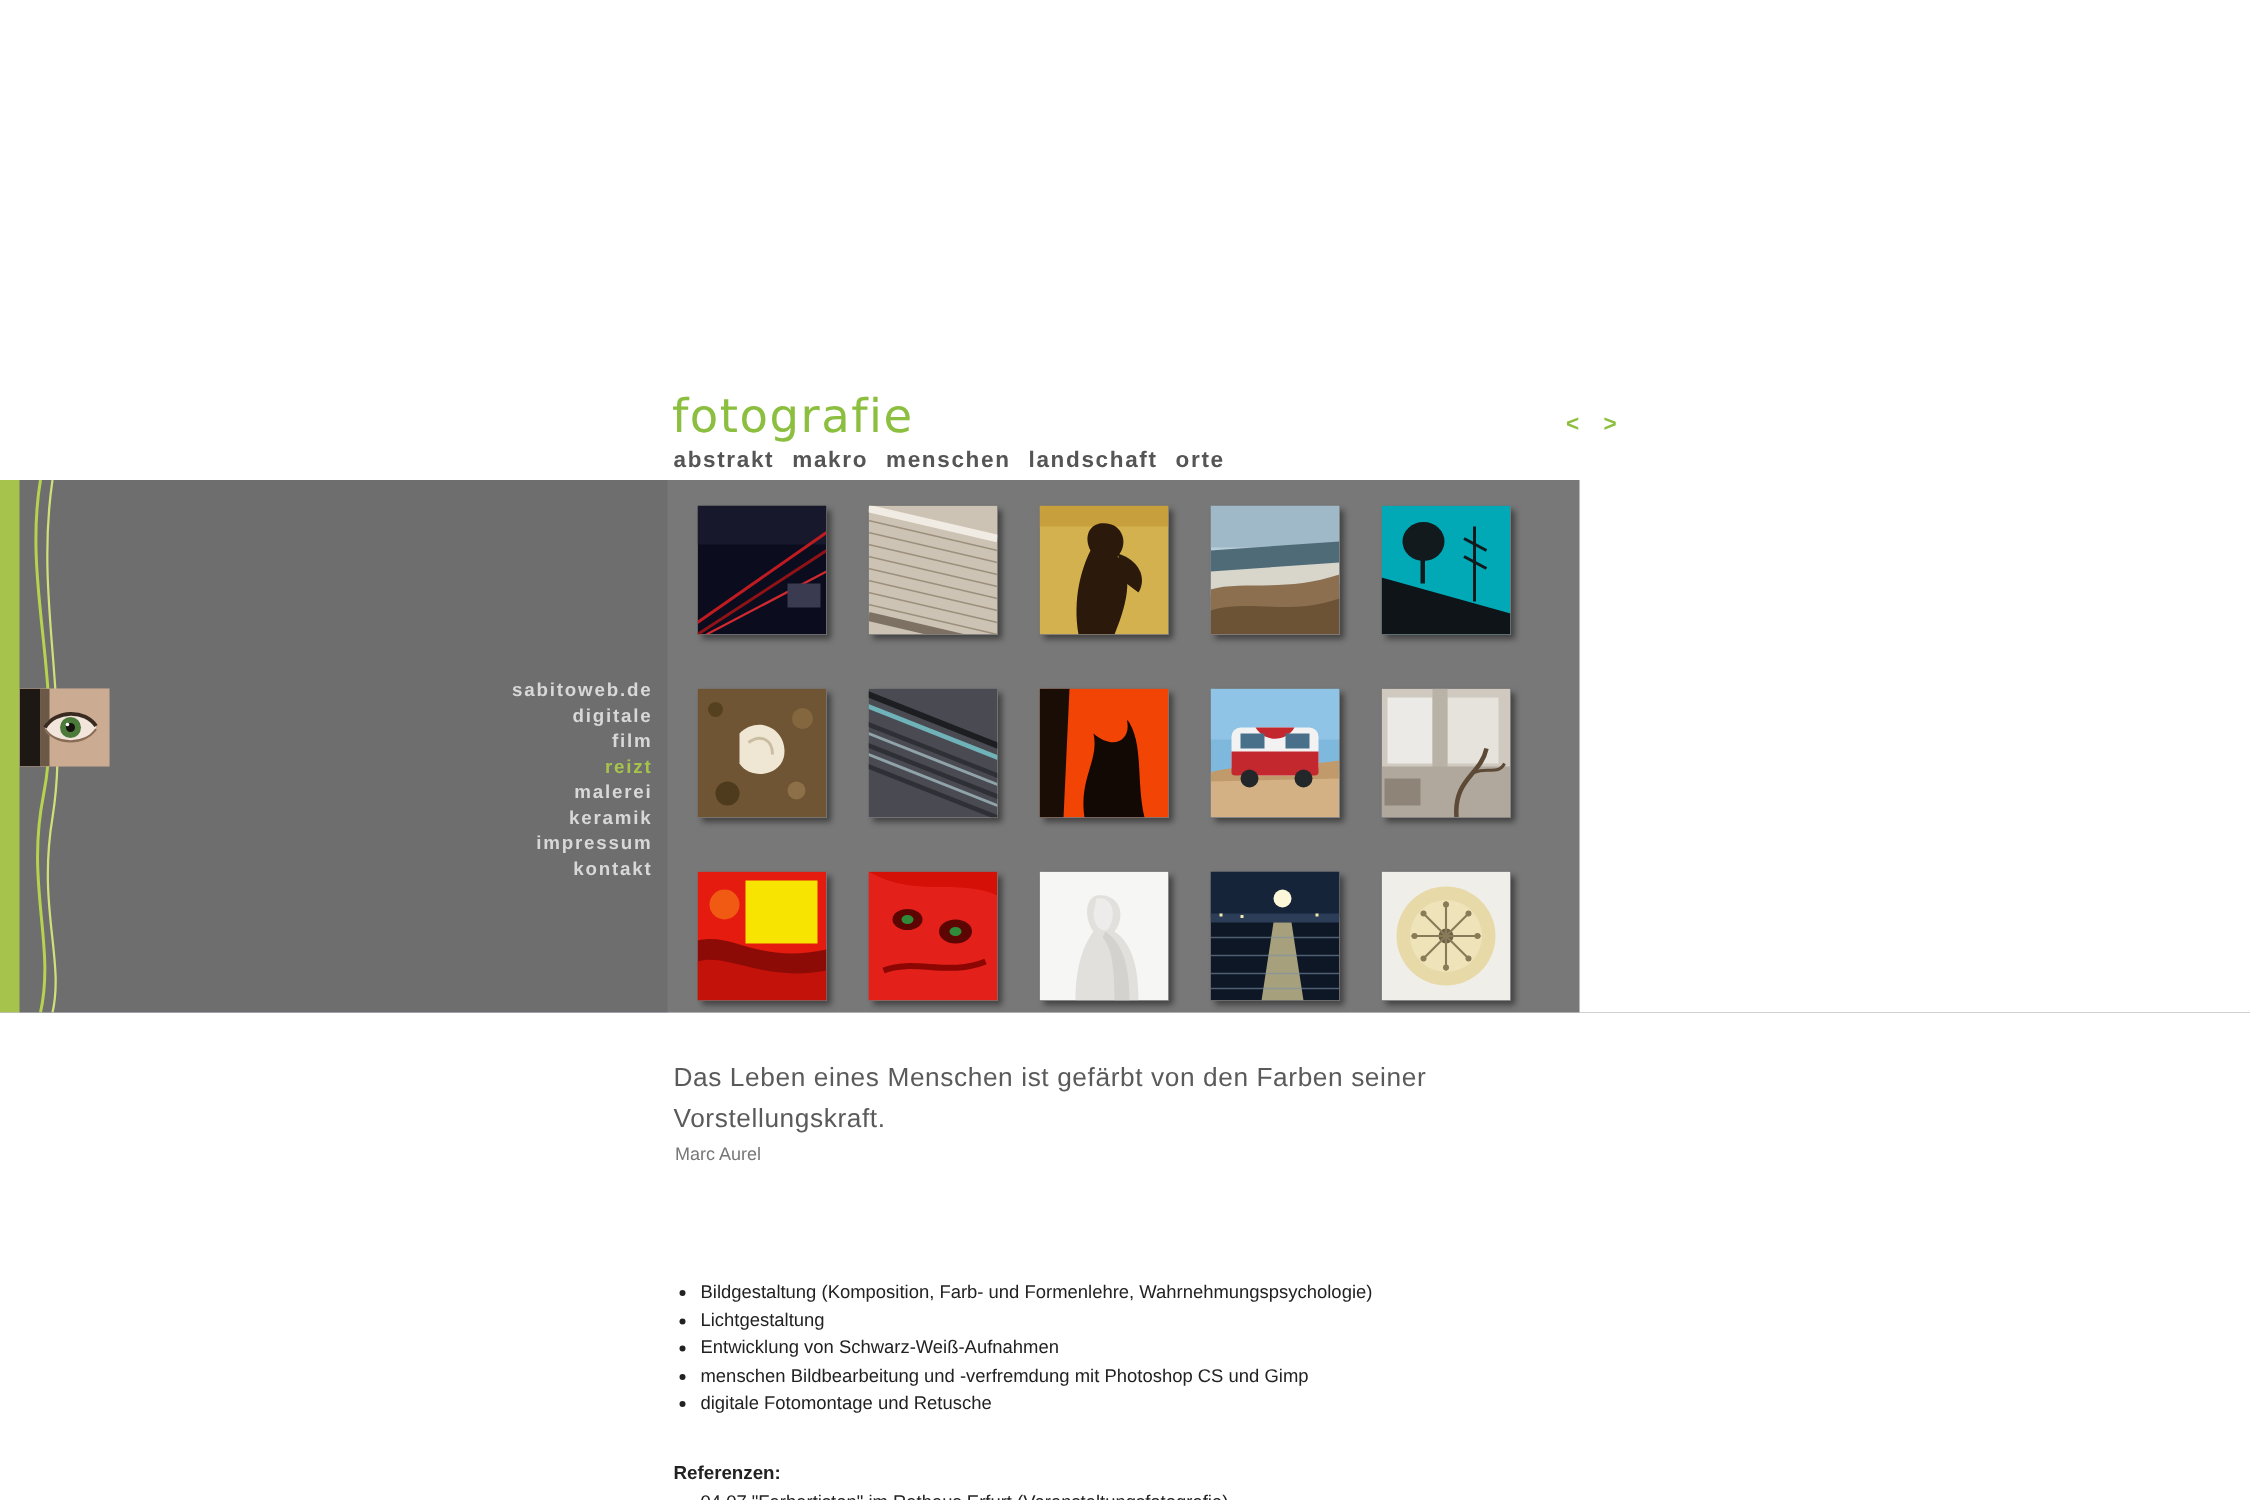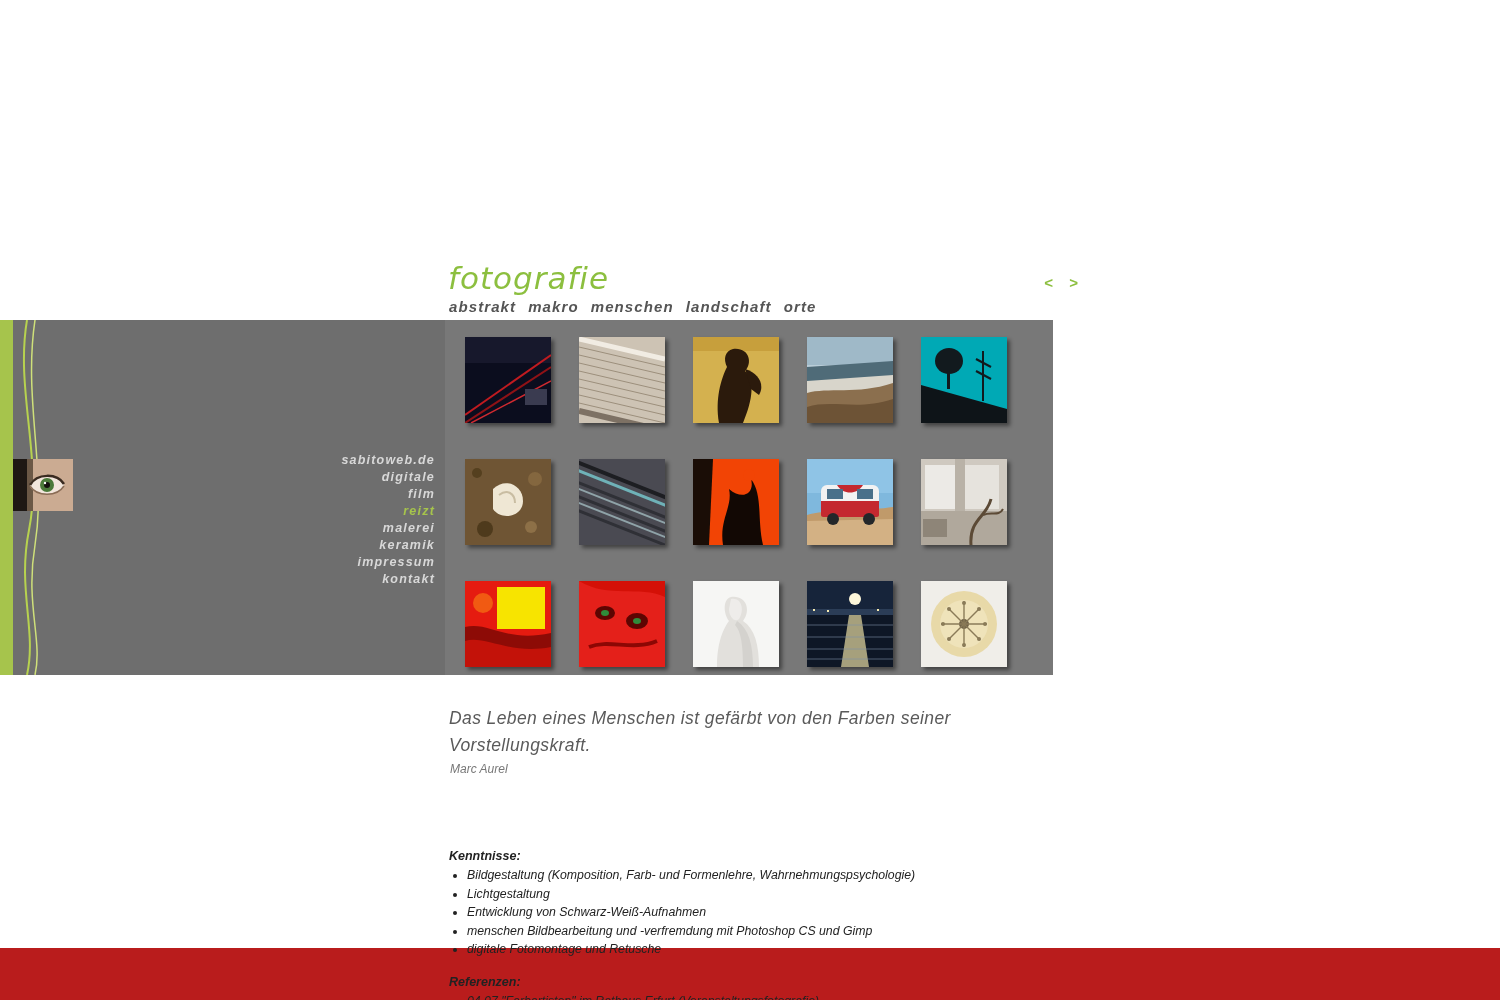--- a/index.html
+++ b/index.html
@@ -7,22 +7,21 @@
     margin: 0; padding: 0;
     width: 1500px; height: 1000px;
     background: #ffffff;
     font-family: "Liberation Sans", sans-serif;
     overflow: hidden;
   }
   #page {
     position: relative;
     width: 1500px;
     height: 1000px;
-    background: #b91c1c;
-    font-style: italic;
+    background: #0f172a;
   }
 
   
   .header {
     position: absolute;
     left: 0; top: 0;
     width: 1500px;
     height: 320px;
     background: #ffffff;
   }
@@ -143,21 +142,21 @@
     box-shadow: 3px 3px 4px rgba(0,0,0,0.45);
     overflow: hidden;
     cursor: pointer;
     position: relative;
   }
 
   
   .content {
     position: absolute;
     left: 0; top: 675px;
-    width: 1500px; height: 273px;
+    width: 1500px; height: 325px;
     background: #ffffff;
   }
   .quote {
     position: absolute;
     left: 449px; top: 30px;
     width: 600px;
     font-size: 17.5px;
     color: #5a5a5a;
     line-height: 27px;
     letter-spacing: 0.4px;
@@ -503,21 +502,20 @@
       </div>
     </div>
 
   </div>
 
   <div class="content">
     <div class="quote">Das Leben eines Menschen ist gefärbt von den Farben seiner Vorstellungskraft.</div>
     <div class="quote-author">Marc Aurel</div>
 
     <div class="skills">
-      <div class="section-head">Kenntnisse:</div>
       <ul>
         <li>Bildgestaltung (Komposition, Farb- und Formenlehre, Wahrnehmungspsychologie)</li>
         <li>Lichtgestaltung</li>
         <li>Entwicklung von Schwarz-Weiß-Aufnahmen</li>
         <li>menschen Bildbearbeitung und -verfremdung mit Photoshop CS und Gimp</li>
         <li>digitale Fotomontage und Retusche</li>
       </ul>
     </div>
 
     <div class="refs">

